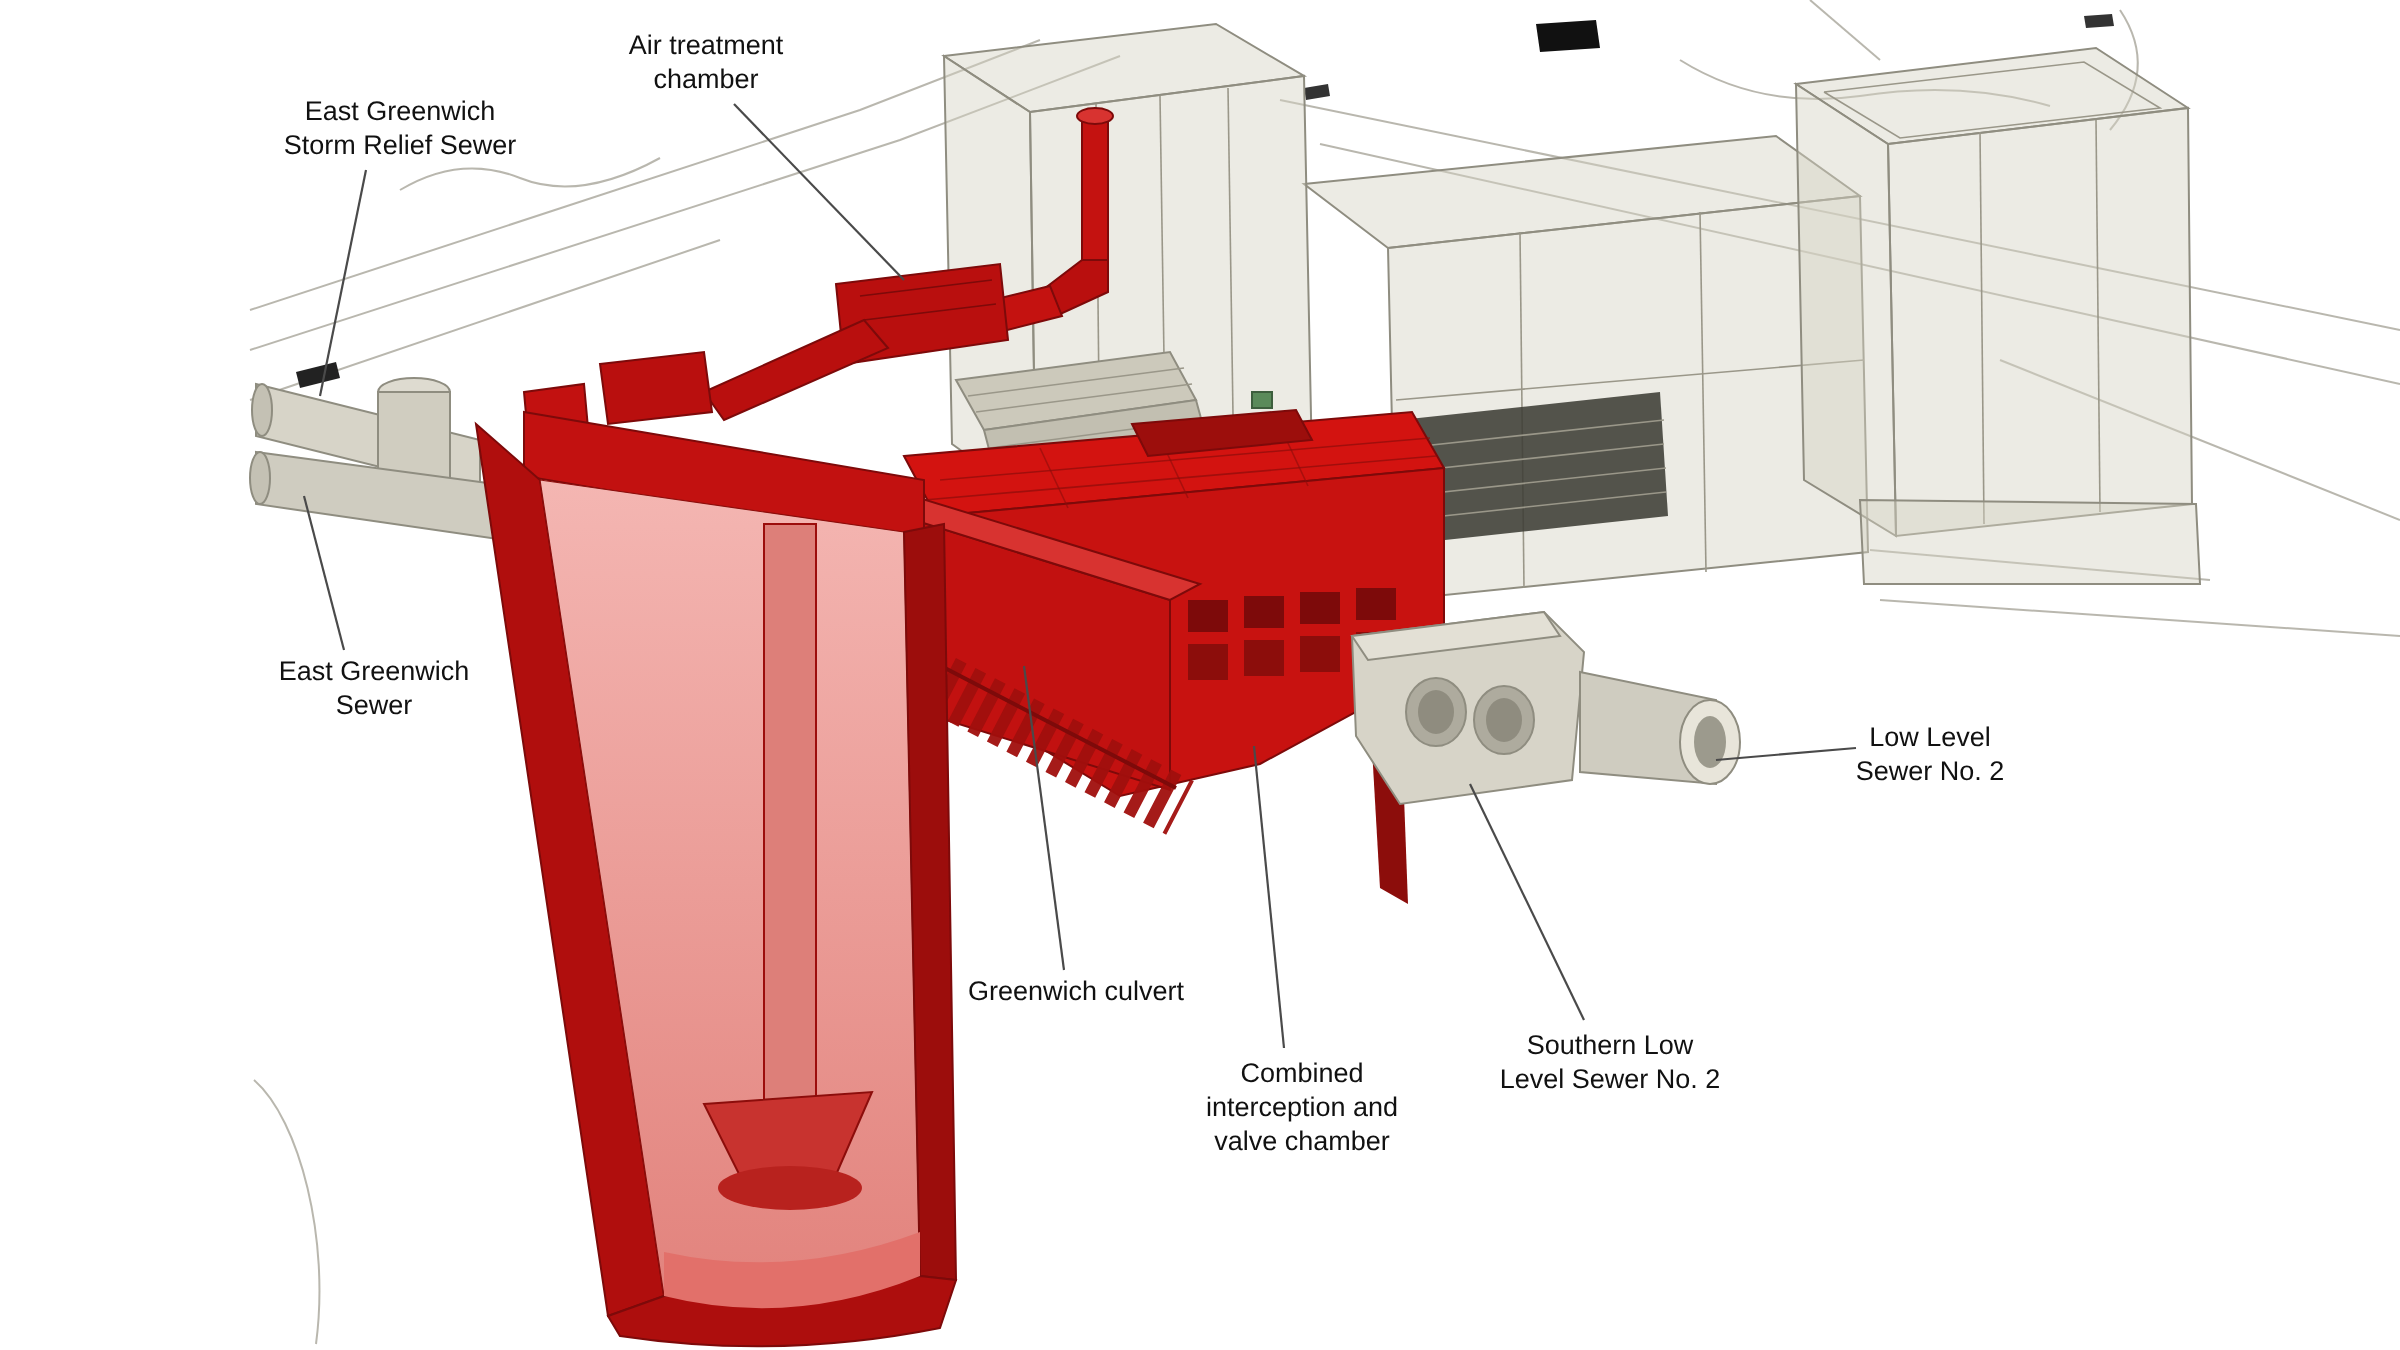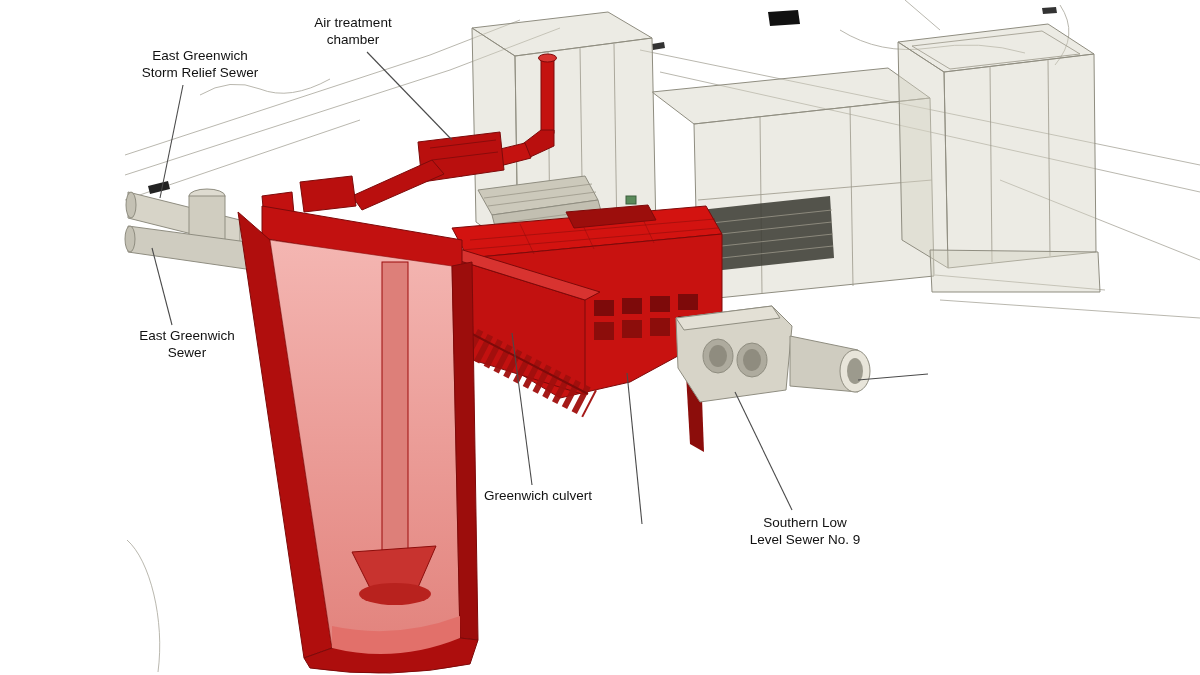--- a/index.html
+++ b/index.html
@@ -190,17 +190,22 @@
 chamber</div>
 
   <div class="label" style="left:105px;top:48px;width:190px;">East Greenwich
 Storm Relief Sewer</div>
 
   <div class="label" style="left:117px;top:328px;width:140px;">East Greenwich
 Sewer</div>
 
   <div class="label" style="left:448px;top:488px;width:180px;">Greenwich culvert</div>
 
+  <div class="label" style="left:566px;top:529px;width:170px;">Combined
+interception and
+valve chamber</div>
 
   <div class="label" style="left:715px;top:515px;width:180px;">Southern Low
-Level Sewer No. 9</div>
-
+Level Sewer No. 2</div>
+
+  <div class="label" style="left:900px;top:361px;width:130px;">Low Level
+Sewer No. 2</div>
 </div>
 
 </body></html>

